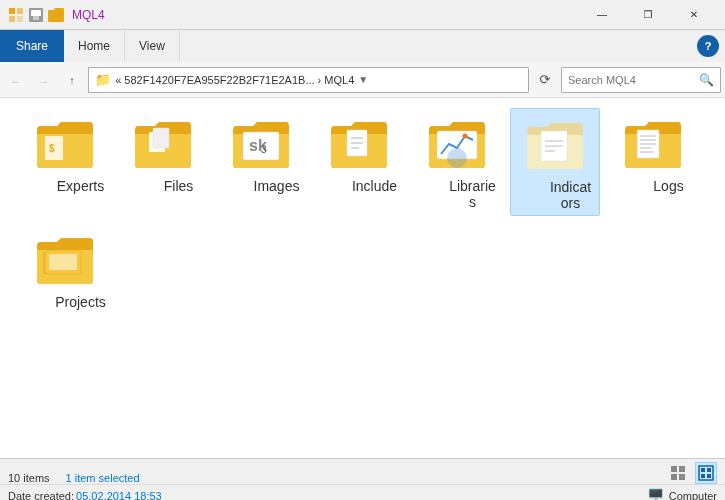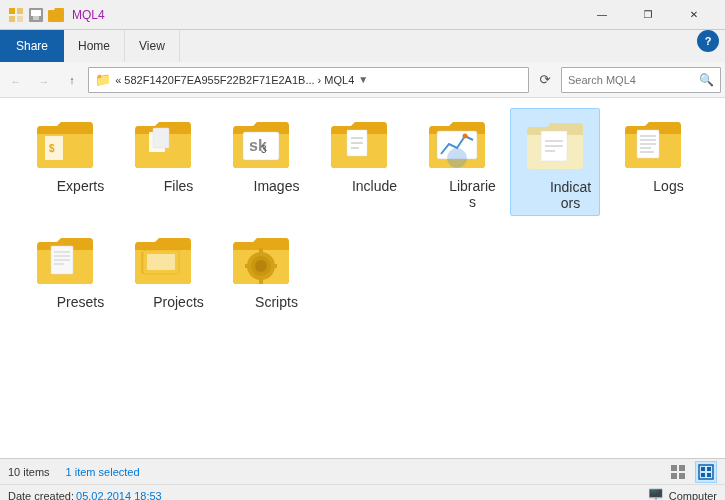--- a/index.html
+++ b/index.html
@@ -31,21 +31,21 @@
     .ribbon-file {
       height: 32px;
       background: #1460a8;
       padding: 0 16px;
       display: flex;
       align-items: center;
       color: #fff;
       font-size: 12px;
       cursor: pointer;
     }
-    .ribbon-tabs { display: flex; background: #f0f0f0; height: 32px; flex: 1; }
+    .ribbon-tabs { display: flex; align-items: center; background: #f0f0f0; height: 32px; flex: 1; }
     .ribbon-tab { padding: 0 14px; height: 32px; display: flex; align-items: center; font-size: 12px; color: #333; cursor: pointer; border-right: 1px solid #ddd; }
     .ribbon-help { margin-left: auto; width: 22px; height: 22px; border-radius: 50%; background: #1460a8; color: #fff; display: flex; align-items: center; justify-content: center; font-size: 11px; font-weight: bold; margin-right: 6px; cursor: pointer; }
 
     
     .address-bar {
       height: 36px;
       background: #f5f5f5;
       border-bottom: 1px solid #ddd;
       display: flex;
       align-items: center;
@@ -109,21 +109,21 @@
 
     
     .folder-svg { width: 60px; height: 52px; }
 
     
     .status-bar {
       height: 26px;
       background: #f0f0f0;
       border-top: 1px solid #ccc;
       display: flex;
-      align-items: center;
+      align-items: flex-end;
       padding: 0 8px;
       font-size: 11px;
       color: #333;
     }
     .status-count { margin-right: 16px; }
     .status-selected { color: #0078d4; }
     .status-right { margin-left: auto; display: flex; align-items: center; gap: 6px; }
     .view-btn { width: 22px; height: 22px; border: none; background: transparent; cursor: pointer; display: flex; align-items: center; justify-content: center; font-size: 11px; color: #555; }
     .view-btn.active { background: #cce8ff; border: 1px solid #99d1ff; }
 
@@ -292,64 +292,34 @@
         <line x1="17" y1="18" x2="33" y2="18" stroke="#bbb" stroke-width="1"></line>
         <line x1="17" y1="22" x2="33" y2="22" stroke="#bbb" stroke-width="1"></line>
         <line x1="17" y1="26" x2="33" y2="26" stroke="#bbb" stroke-width="1"></line>
         <line x1="17" y1="30" x2="28" y2="30" stroke="#bbb" stroke-width="1"></line>
         <line x1="17" y1="34" x2="31" y2="34" stroke="#bbb" stroke-width="1"></line>
       </svg>
     </div>
     <span class="folder-label">Logs</span>
   </div>
 
-  <div class="folder-item">
-    <div class="folder-icon-wrap">
-      <svg class="folder-svg" viewBox="0 0 60 52">
-        <path d="M2 12 Q2 8 5 8 L22 8 L26 4 L55 4 Q58 4 58 8 L58 46 Q58 50 55 50 L5 50 Q2 50 2 46 Z" fill="#e6a817"></path>
-        <path d="M2 16 L58 16 L58 46 Q58 50 55 50 L5 50 Q2 50 2 46 Z" fill="#f5c842"></path>
-        <rect x="16" y="12" width="22" height="28" rx="1" fill="#f8f8f8" stroke="#ddd" stroke-width="0.5"></rect>
-        <line x1="19" y1="18" x2="35" y2="18" stroke="#ccc" stroke-width="1"></line>
-        <line x1="19" y1="22" x2="35" y2="22" stroke="#ccc" stroke-width="1"></line>
-        <line x1="19" y1="26" x2="35" y2="26" stroke="#ccc" stroke-width="1"></line>
-        <line x1="19" y1="30" x2="29" y2="30" stroke="#ccc" stroke-width="1"></line>
-      </svg>
-    </div>
-    <span class="folder-label">Presets</span>
-  </div>
 
   <div class="folder-item">
     <div class="folder-icon-wrap">
       <svg class="folder-svg" viewBox="0 0 60 52">
         <path d="M2 12 Q2 8 5 8 L22 8 L26 4 L55 4 Q58 4 58 8 L58 46 Q58 50 55 50 L5 50 Q2 50 2 46 Z" fill="#e6a817"></path>
         <path d="M2 16 L58 16 L58 46 Q58 50 55 50 L5 50 Q2 50 2 46 Z" fill="#f5c842"></path>
         <rect x="8" y="18" width="30" height="22" rx="1" fill="#e6a817" opacity="0.5"></rect>
         <path d="M14 16 L46 16 L46 38 Q46 40 44 40 L12 40 Q10 40 10 38 L10 18 Q10 16 14 16 Z" fill="#f5c842" stroke="#e6a817" stroke-width="0.5"></path>
         <rect x="14" y="20" width="28" height="16" rx="1" fill="#fff" opacity="0.5"></rect>
       </svg>
     </div>
     <span class="folder-label">Projects</span>
   </div>
 
-  <div class="folder-item">
-    <div class="folder-icon-wrap">
-      <svg class="folder-svg" viewBox="0 0 60 52">
-        <path d="M2 12 Q2 8 5 8 L22 8 L26 4 L55 4 Q58 4 58 8 L58 46 Q58 50 55 50 L5 50 Q2 50 2 46 Z" fill="#e6a817"></path>
-        <path d="M2 16 L58 16 L58 46 Q58 50 55 50 L5 50 Q2 50 2 46 Z" fill="#f5c842"></path>
-        <ellipse cx="30" cy="32" rx="14" ry="14" fill="#d4a017"></ellipse>
-        <ellipse cx="30" cy="32" rx="10" ry="10" fill="#c8960f"></ellipse>
-        <ellipse cx="30" cy="32" rx="6" ry="6" fill="#b8830a"></ellipse>
-        <rect x="28" y="14" width="4" height="6" fill="#d4a017"></rect>
-        <rect x="28" y="44" width="4" height="6" fill="#d4a017"></rect>
-        <rect x="14" y="30" width="6" height="4" fill="#d4a017"></rect>
-        <rect x="40" y="30" width="6" height="4" fill="#d4a017"></rect>
-      </svg>
-    </div>
-    <span class="folder-label">Scripts</span>
-  </div>
 
 </div>
 
 <div class="status-bar">
   <span class="status-count">10 items</span>
   <span class="status-selected">1 item selected</span>
   <div class="status-right">
     <button class="view-btn">
       <svg width="16" height="16" viewBox="0 0 16 16">
         <rect x="1" y="1" width="6" height="6" fill="#888"></rect>

